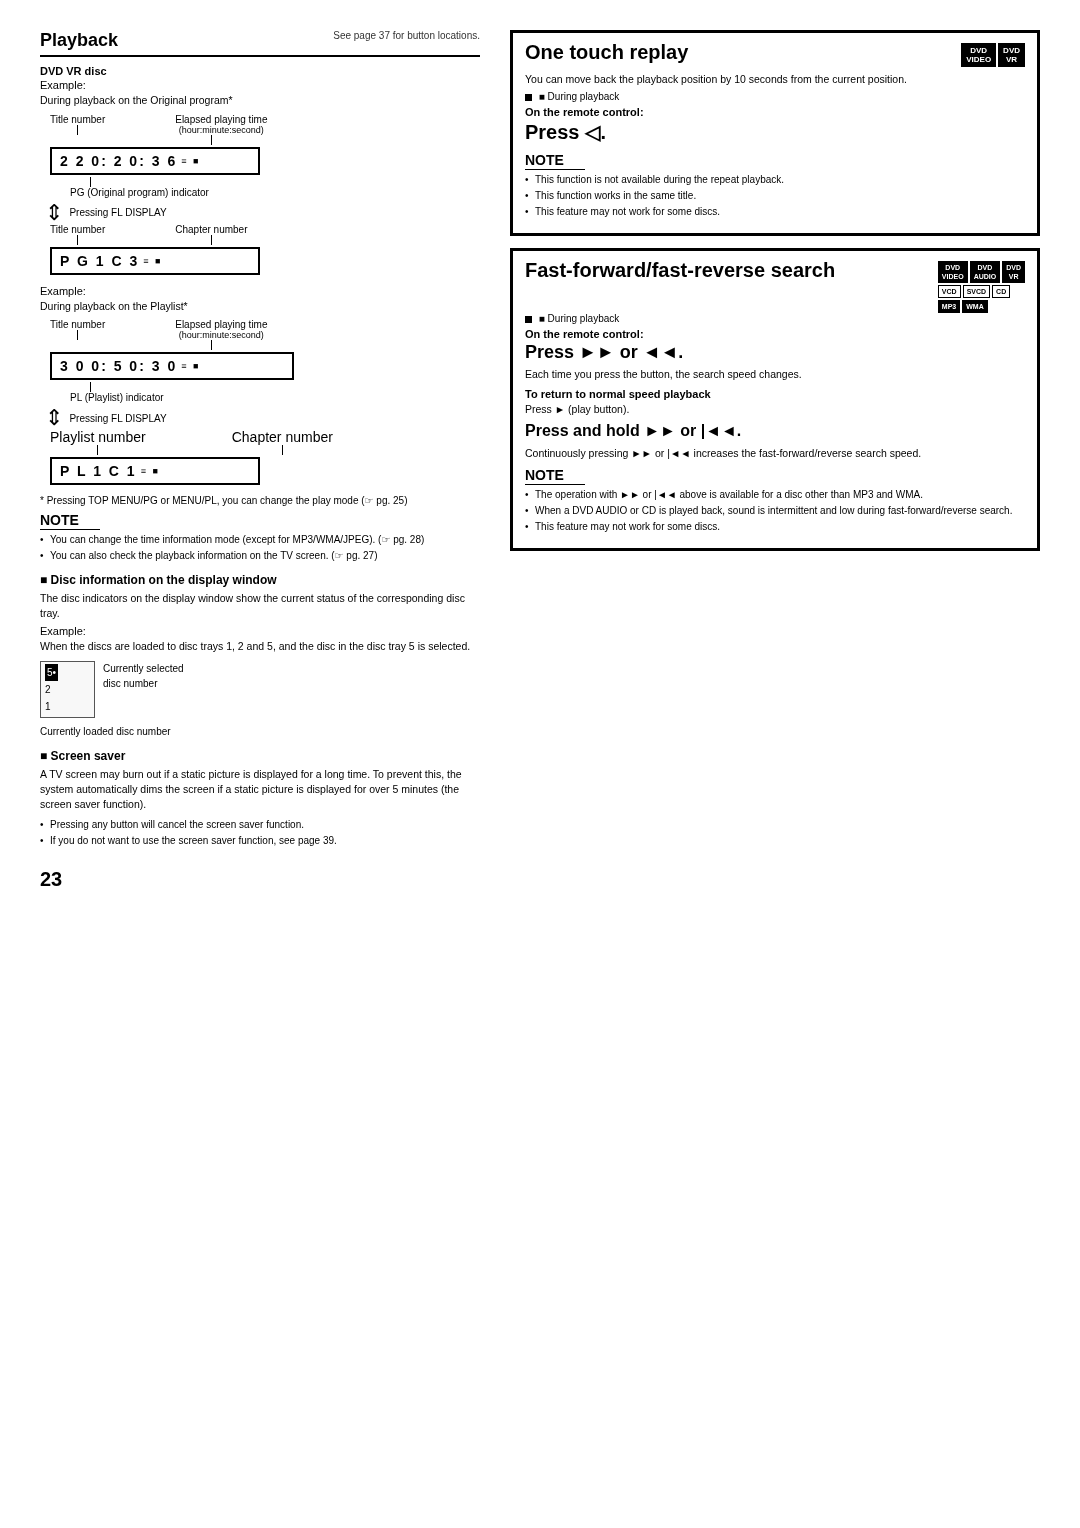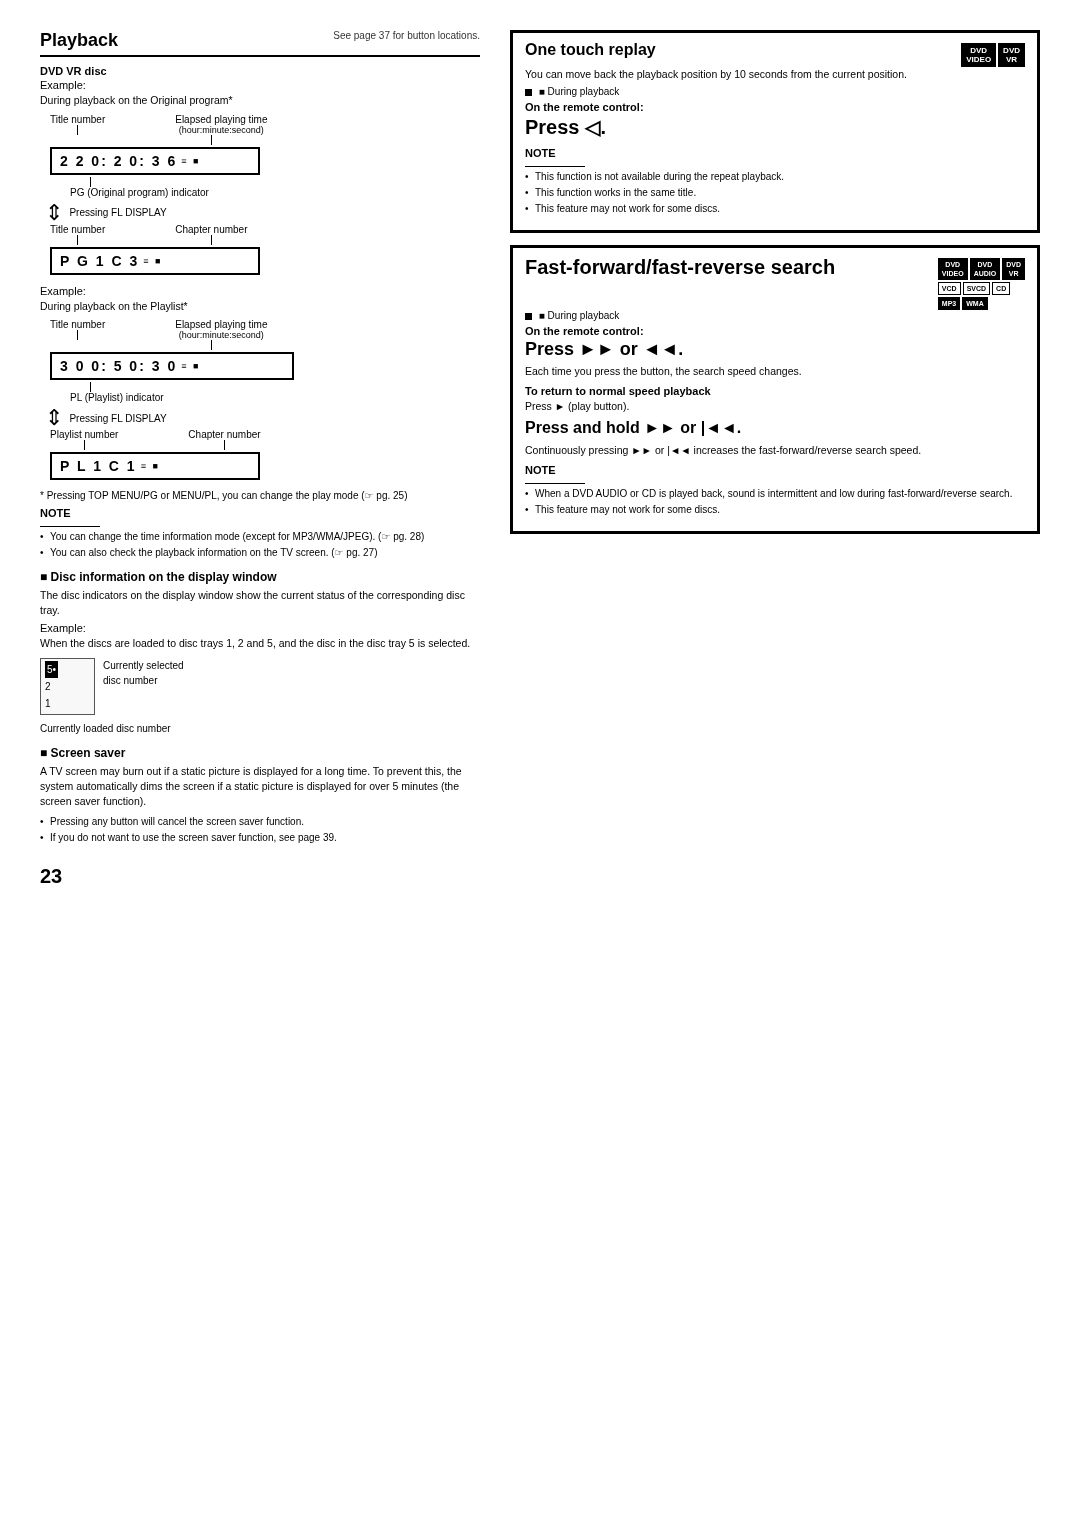--- a/index.html
+++ b/index.html
@@ -84,25 +84,25 @@
       flex-direction: column;
       align-items: flex-end;
     }
 
     
     .note-section {
       margin: 6px 0;
     }
 
     .note-title {
-      font-size: 11px;
+      font-size: 14px;
       font-weight: bold;
       border-bottom: 1px solid #000;
       margin-bottom: 3px;
-      padding-bottom: 7px;
+      padding-bottom: 1px;
       width: 60px;
     }
 
     .note-list {
       list-style: none;
       padding-left: 0;
     }
 
     .note-list li {
       font-size: 10px;
@@ -341,21 +341,21 @@
 
       <div style="display:flex; align-items:center; margin:4px 0 0 5px;">
         <div style="display:flex; flex-direction:column; align-items:center; margin-right:6px;">
           <span style="font-size:22px; line-height:1;">⇕</span>
         </div>
         <div style="font-size:10px;">
           <span>Pressing FL DISPLAY</span>
         </div>
       </div>
 
-      <div style="display:flex; font-size:10px; margin-bottom:2px; margin-left:10px; gap:0;">
+      <div style="display:flex; font-size:14px; margin-bottom:2px; margin-left:10px; gap:16px;">
         <div style="display:flex; flex-direction:column; align-items:center; margin-right:10px;">
           <span>Playlist number</span>
           <div style="width:1px; height:10px; background:#000;"></div>
         </div>
         <div style="display:flex; flex-direction:column; align-items:center; margin-left:60px;">
           <span>Chapter number</span>
           <div style="width:1px; height:10px; background:#000;"></div>
         </div>
       </div>
       <div style="display:flex; align-items:center; margin-left:10px;">
@@ -406,21 +406,21 @@
     </div>
 
     <div class="page-number">23</div>
 
   </div>
 
   <div class="right-column">
 
     <div class="right-section-box">
       <div style="display:flex; justify-content:space-between; align-items:flex-start;">
-        <div class="right-section-title" style="font-size:16px;">One touch replay</div>
+        <div class="right-section-title" style="font-size:20px;">One touch replay</div>
 
         <div style="display:flex; gap:2px; margin-top:2px;">
           <div style="border:1px solid #000; background:#000; color:#fff; font-size:8px; font-weight:bold; padding:2px 4px; text-align:center;">DVD<br>VIDEO</div>
           <div style="border:1px solid #000; background:#000; color:#fff; font-size:8px; font-weight:bold; padding:2px 4px; text-align:center;">DVD<br>VR</div>
         </div>
       </div>
       <div class="body-text">You can move back the playback position by 10 seconds from the current position.</div>
       <div class="during-playback">
         <span class="square-bullet"></span>
         <span style="font-size:10px;">■ During playback</span>
@@ -469,20 +469,21 @@
 
       <div class="to-return-label" style="font-size:11px; font-weight:bold; margin-top:6px; margin-bottom:2px;">To return to normal speed playback</div>
       <div class="body-text">Press ► (play button).</div>
 
       <div class="press-hold" style="font-size:16px; font-weight:bold; margin:6px 0;">Press and hold ►► or |◄◄.</div>
       <div class="body-text" style="margin-bottom:6px;">Continuously pressing ►► or |◄◄ increases the fast-forward/reverse search speed.</div>
 
       <div class="note-section">
         <div class="note-title">NOTE</div>
         <ul class="note-list">
+          <li>The operation with ►► or |◄◄ above is available for a disc other than MP3 and WMA.</li>
           <li>When a DVD AUDIO or CD is played back, sound is intermittent and low during fast-forward/reverse search.</li>
           <li>This feature may not work for some discs.</li>
         </ul>
       </div>
     </div>
 
   </div>
 </div>
 
 </body></html>

